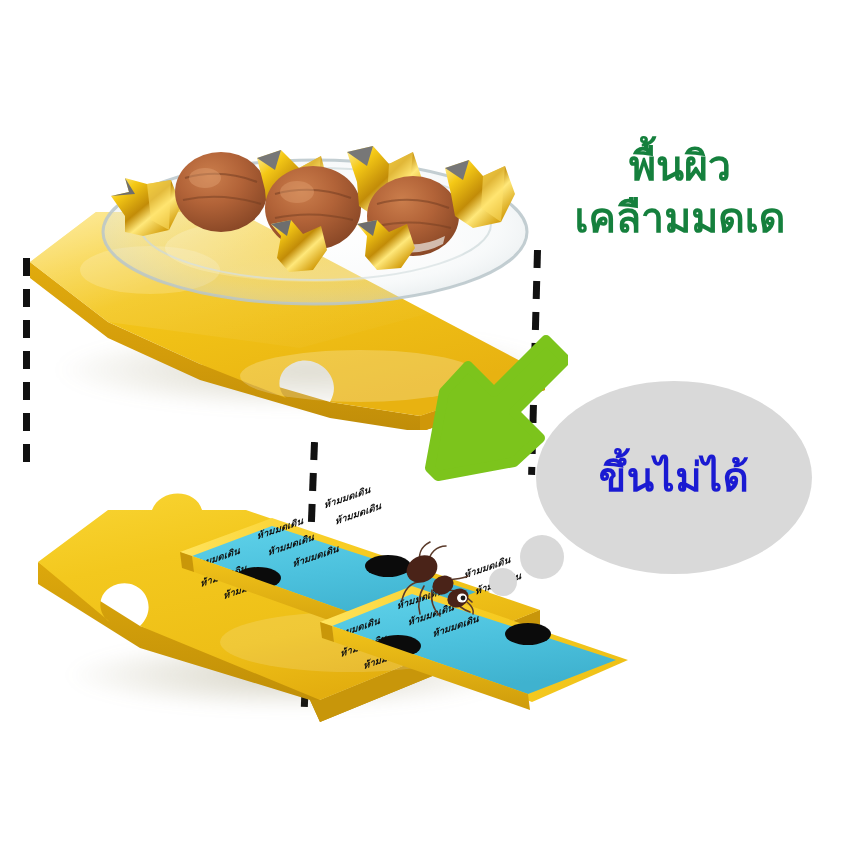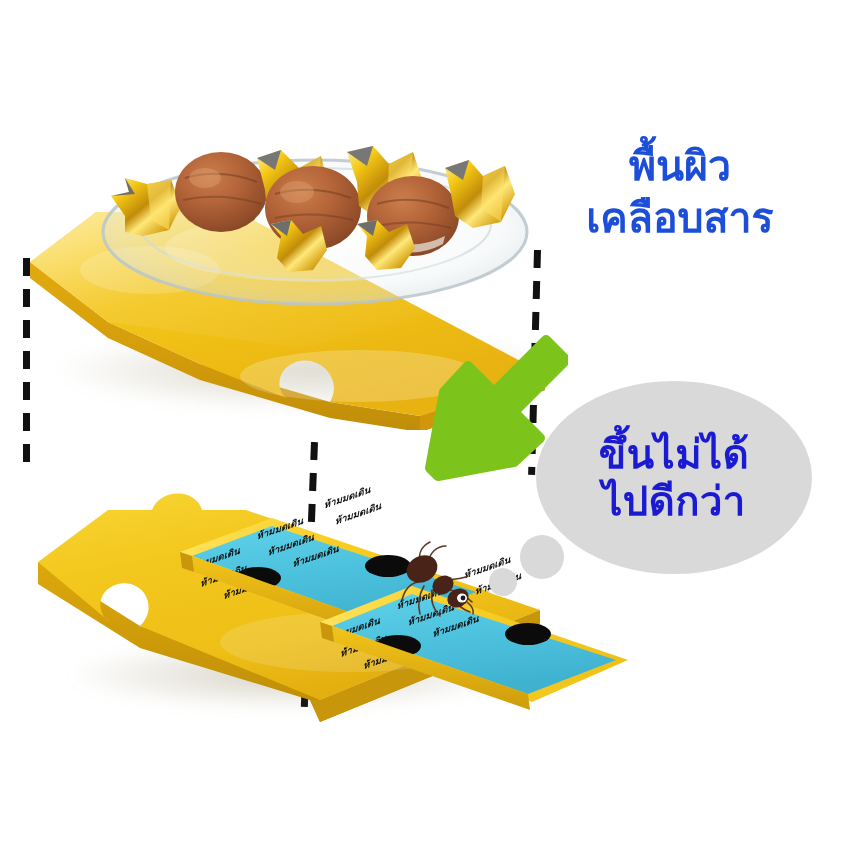--- a/index.html
+++ b/index.html
@@ -72,21 +72,21 @@
     letter-spacing:.5px;
     white-space:nowrap;
   }
 
   
   #headline{
     left:520px;top:140px;width:320px;
     display:flex;flex-direction:column;align-items:center;
   }
   .headline-line{
-    color:#1d4ed8;
+    color:#15803d;
     font-size:41px;
     font-weight:bold;
     line-height:1.27;
     white-space:nowrap;
     text-align:center;
   }
 
   
   .bait-text{
     font-size:9.5px;
@@ -363,21 +363,20 @@
     <circle cx="65" cy="60" r="2.4" fill="#1a1a1a"></circle>
 
     <path d="M69,64 C74,68 76,72 75,76" stroke="#5a3a2a" stroke-width="1.5" fill="none" stroke-linecap="round"></path>
   </svg>
 
   <div class="bubble-dot abs" id="bubble-small"></div>
   <div class="bubble-dot abs" id="bubble-mid"></div>
 
   <div class="abs" id="speech">
     <div class="speech-line">ขึ้นไม่ได้</div>
-    <div class="speech-line">ไปดีกว่า</div>
   </div>
 
   <div class="abs" id="headline">
     <div class="headline-line">พื้นผิว</div>
-    <div class="headline-line">เคลือบสาร</div>
+    <div class="headline-line">เคลืามมดเด</div>
   </div>
 
 </div>
 
 </body></html>

